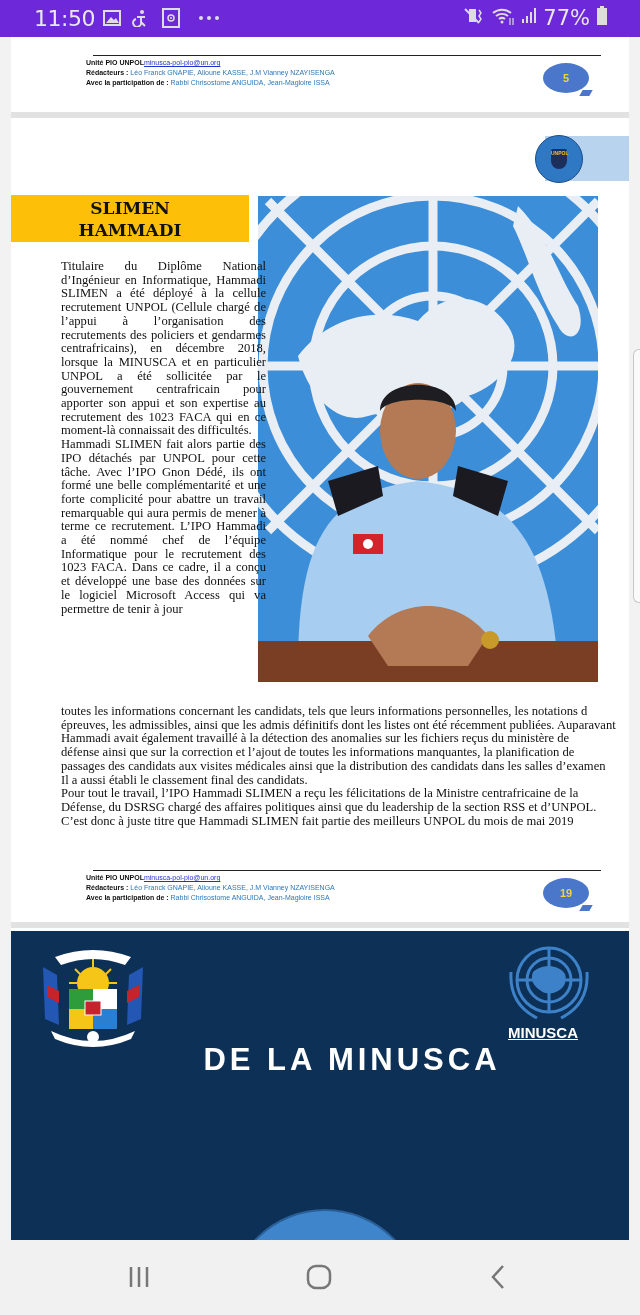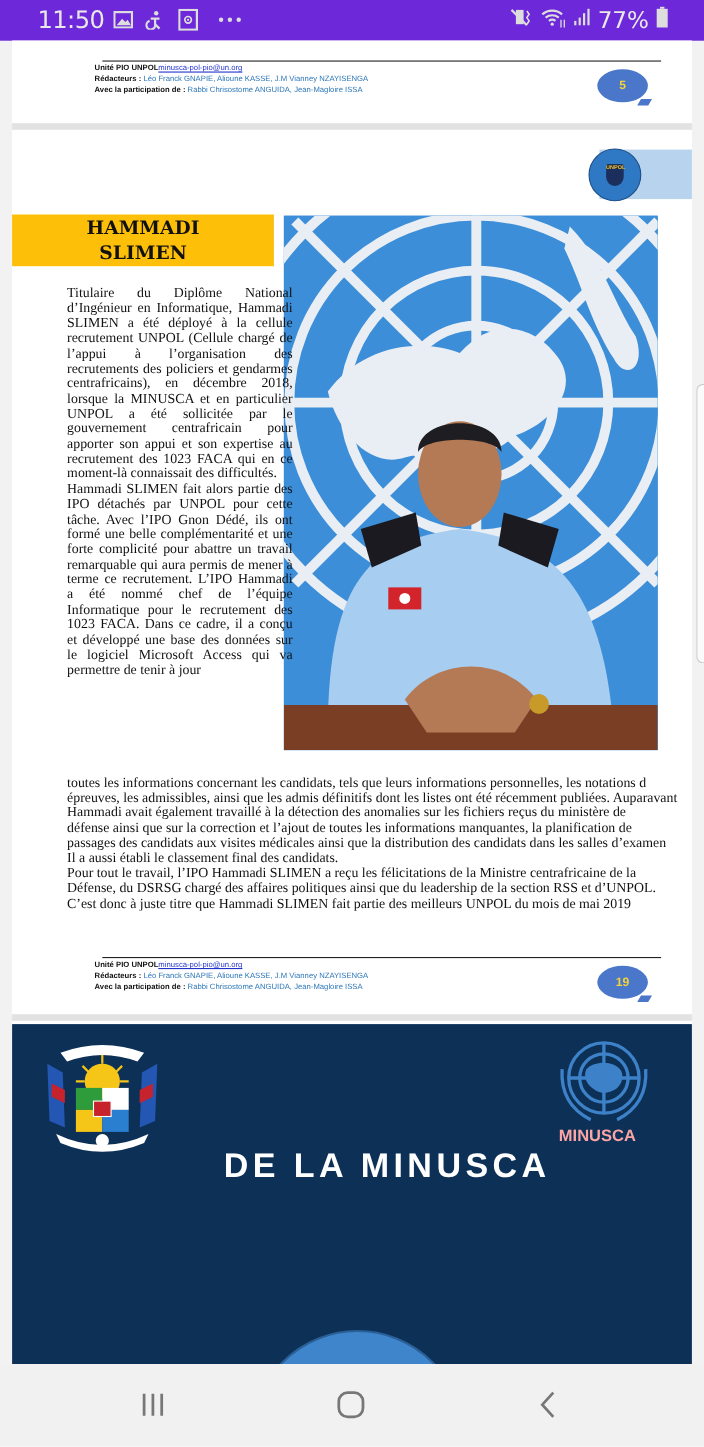--- a/index.html
+++ b/index.html
@@ -36,21 +36,21 @@
 
   .bodytext { position:absolute; font-family:Liberation Serif, serif; font-size:12.6px; line-height:13.7px; color:#111; text-align:justify; }
   .col-text { left:61px; top:260px; width:205px; }
   .full-text { left:61px; top:705px; width:590px; text-align:left; white-space:nowrap; overflow:hidden; }
   .full-text div { white-space:nowrap; }
 
   
   .cover { position:absolute; left:11px; top:931px; width:618px; height:309px; background:#0d3057; overflow:hidden; }
   .cover .title1 { position:absolute; left:0; width:618px; top:41px; text-align:center; color:#fff; font-family:"Liberation Sans", sans-serif; font-weight:bold; font-size:55px; letter-spacing:1px; }
   .cover .title2 { position:absolute; left:0; width:618px; top:111px; text-align:center; color:#fff; font-family:"Liberation Sans", sans-serif; font-weight:bold; font-size:31px; letter-spacing:4px;padding-left:32px; }
-  .cover .minusca-label { position:absolute; left:497px; top:93px; color:#fca5a5; font-weight:bold; font-size:15px; }
+  .cover .minusca-label { position:absolute; left:497px; top:93px; color:#ffffff; font-weight:bold; font-size:15px;text-decoration:underline; }
   .cover .arc { position:absolute; left:217px; top:278px; width:190px; height:190px; border-radius:50%; background:#3f85cc; border:2px solid #2a5f97; }
 
   .scrollbar { position:absolute; left:633px; top:349px; width:6px; height:252px; border:1px solid #c8c8c8; border-right:none; border-radius:6px 0 0 6px; background:#fafafa; }
 
   
   .navbar { position:absolute; left:0; top:1240px; width:640px; height:75px; background:#f1f1f1; }
   .navbtn { position:absolute; top:20px; height:34px; width:60px; display:flex; align-items:center; justify-content:center; }
 </style>
 </head>
 <body>
@@ -131,22 +131,22 @@
 </div>
 
 <div class="page-sep" style="top:112px;"></div>
 
 <div class="logo-strip"></div>
 <div class="unpol-logo">
   <div class="shield">UNPOL</div>
 </div>
 
 <div class="name-box">
+  <div>SLIMEN</div>
   <div>HAMMADI</div>
-  <div>SLIMEN</div>
 </div>
 
 <div class="photo">
   <svg width="340" height="486" viewBox="0 0 340 486">
     <rect width="340" height="486" fill="#3d8ed8"></rect>
     <g stroke="#e8eef4" stroke-width="9" fill="none">
       <circle cx="175" cy="170" r="220"></circle>
       <circle cx="175" cy="170" r="170"></circle>
       <circle cx="175" cy="170" r="120"></circle>
       <circle cx="175" cy="170" r="70"></circle>

